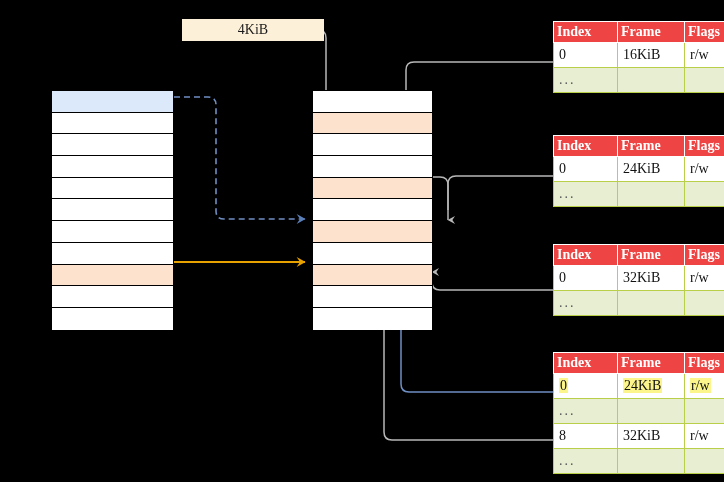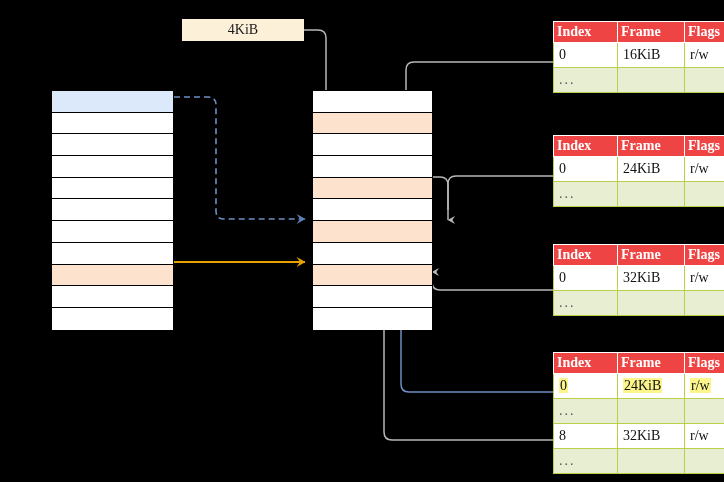--- a/index.html
+++ b/index.html
@@ -77,21 +77,21 @@
 
     <path d="M553,440 L392,440 Q384,440 384,432 L384,272" fill="none" stroke="#b8b8b8" stroke-width="1.5" marker-end="url(#agreyup)"></path>
 
     <path d="M553,392 L409,392 Q401,392 401,384 L401,228" fill="none" stroke="#6f8fc4" stroke-width="1.5" marker-end="url(#ablue)"></path>
 
     <path d="M174,97 L208,97 Q216,97 216,105 L216,211 Q216,219 224,219 L305,219" fill="none" stroke="#6f8fc4" stroke-width="1.6" stroke-dasharray="6,4" marker-end="url(#abluer)"></path>
 
     <path d="M174,262 L305,262" fill="none" stroke="#e8a200" stroke-width="2" marker-end="url(#aorange)"></path>
   </svg>
 
-  <div class="sizelabel" style="left:182px;top:19px;width:122px;height:22px;">
+  <div class="sizelabel" style="left:182px;top:19px;width:142px;height:22px;">
     <span>4KiB</span>
   </div>
 
   <div class="stack" id="left-stack" style="left:51px;top:90px;width:123px;height:239px;">
       <div class="cell blue"></div>
       <div class="cell"></div>
       <div class="cell"></div>
       <div class="cell"></div>
       <div class="cell"></div>
       <div class="cell"></div>

